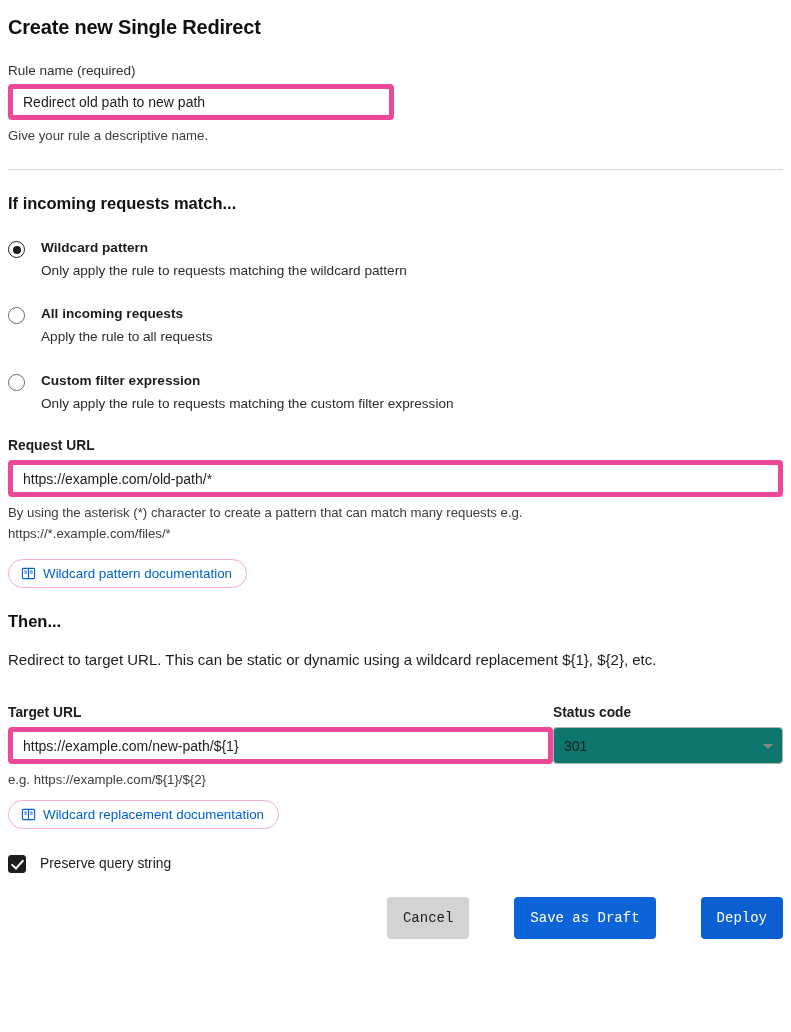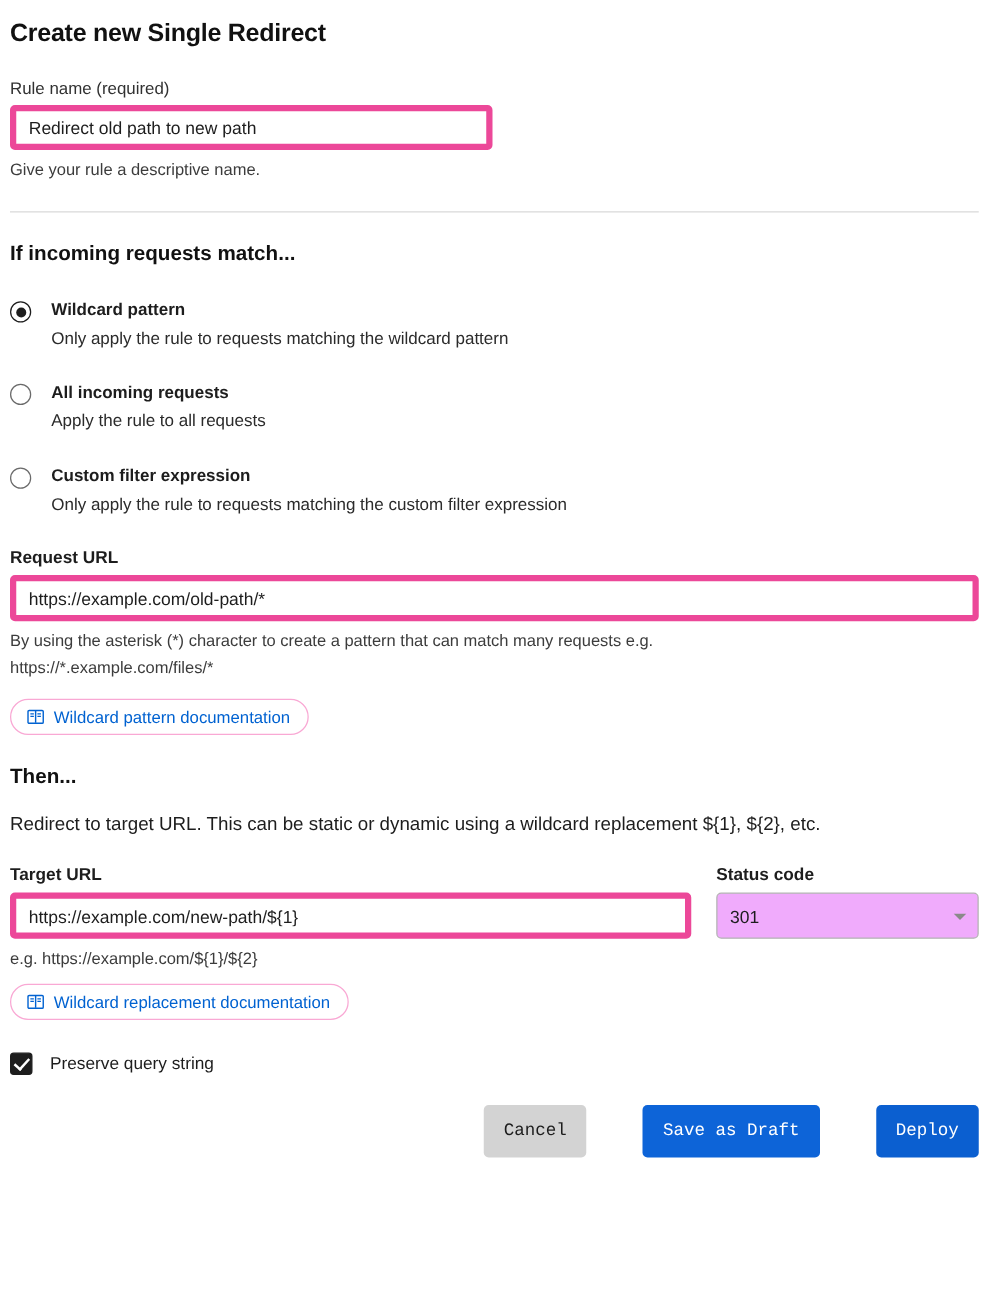--- a/index.html
+++ b/index.html
@@ -124,33 +124,32 @@
   }
   .doc-pill svg { display: block; }
   .then-text {
     font-size: 15px;
     color: #1d1d1d;
     margin-top: 18px;
     line-height: 1.4;
   }
   .two-col {
     display: flex;
-    gap: 20px;
-    margin-top: 22px;
+    margin-top: 35px;
   }
   .col-target { flex: 0 0 545px; }
   .col-status { flex: 1 1 auto; }
   #target-url-input { width: 100%; height: 37px; }
   .select-wrap { position: relative; width: 100%; }
   .select-box {
     width: 100%;
     height: 37px;
     border: 1px solid #b3b3b3;
     border-radius: 4px;
-    background: #f0abfc;
+    background: #0f766e;
     display: flex;
     align-items: center;
     padding: 0 10px;
     font-size: 14px;
     color: #1d1d1d;
     cursor: pointer;
   }
   .caret {
     position: absolute;
     right: 10px;

